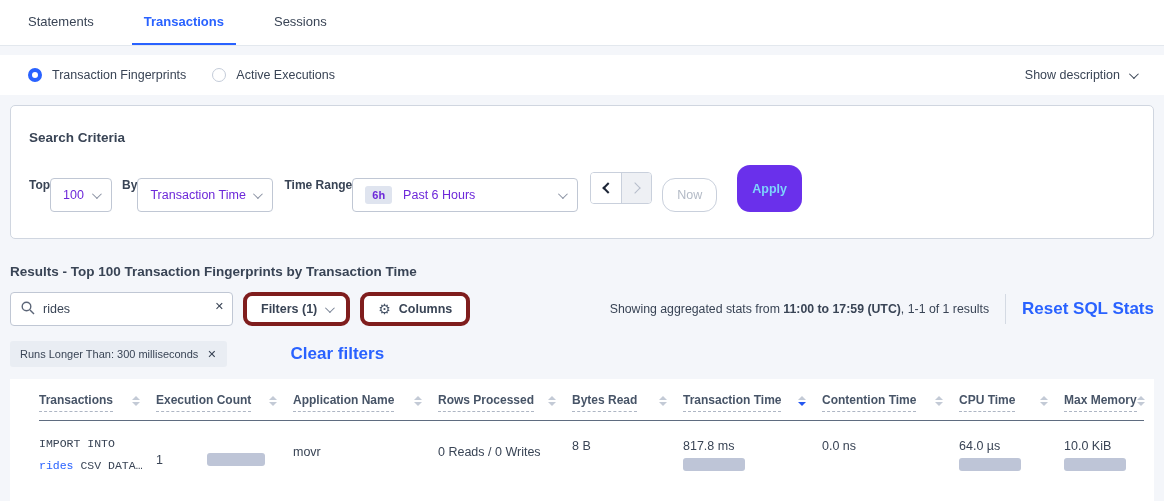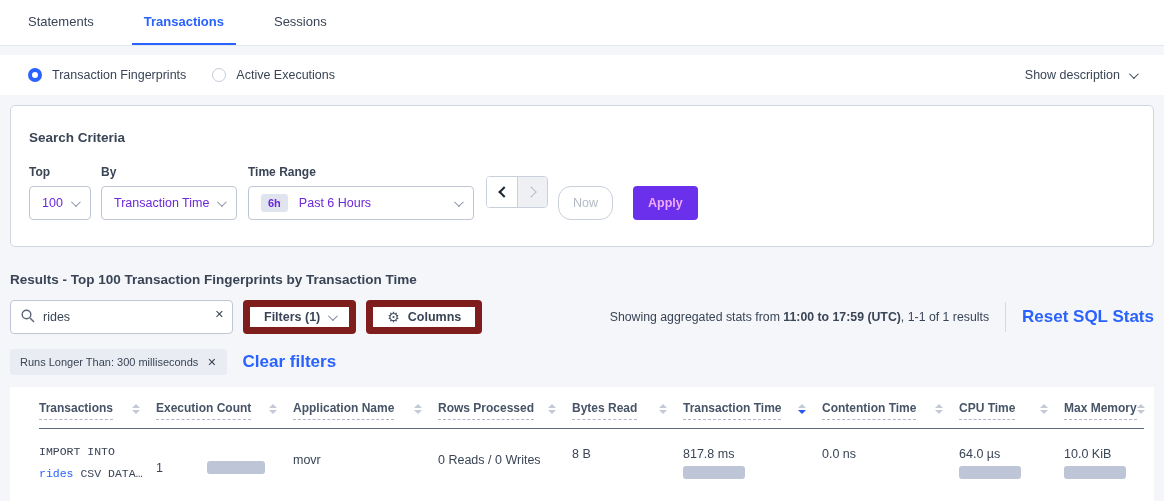--- a/index.html
+++ b/index.html
@@ -22,55 +22,55 @@
   .radio-dot { width:14px; height:14px; border-radius:50%; margin-right:10px; background:#fff; border:1px solid #c4ccd9; }
   .radio-opt.selected .radio-dot { border:4.5px solid #2962ff; }
   .show-desc { margin-left:auto; display:flex; align-items:center; gap:9px; font-size:12.5px; cursor:pointer; }
   .chev { width:7px; height:7px; border-right:1.7px solid #394455; border-bottom:1.7px solid #394455; transform:rotate(45deg) translateY(-2px); display:inline-block; }
   .chev.gray { border-color:#7a8496; }
 
   
   .criteria-card { background:#fff; border:1px solid #d0d6e0; border-radius:5px; margin:10px 10px 0 10px; padding:24px 18px 26px 18px; }
   .criteria-title { font-weight:700; font-size:13.5px; }
   .criteria-row { display:flex; align-items:flex-end; margin-top:20px; }
-  .field { display:flex; flex-direction:column; }
+  .field { display:flex; flex-direction:row; }
   .field-label { font-weight:700; font-size:12px; margin-bottom:7px; }
   .select { height:34px; border:1px solid #c0c7d4; border-radius:4px; background:#fff; display:flex; align-items:center; padding:0 12px; cursor:pointer; font-size:12.5px; color:#6d28d9; }
   .select .chev { margin-left:auto; border-color:#8b93a3; }
   .sel-top { width:62px; margin-right:10px; }
   .sel-by  { width:136px; margin-right:11px; }
   .sel-range { width:226px; }
   .range-badge { background:#dfe4ef; border-radius:3px; font-weight:700; font-size:11px; padding:3px 7px; margin-right:11px; }
   .nav-group { display:flex; margin-left:12px; border:1px solid #c9d0dc; border-radius:4px; overflow:hidden; height:32px; align-self:center; margin-bottom:1px; }
   .nav-btn { width:30px; display:flex; align-items:center; justify-content:center; background:#fff; cursor:pointer; }
   .nav-btn + .nav-btn { border-left:1px solid #c9d0dc; }
   .nav-btn.disabled { background:#eef0f4; cursor:default; }
   .chev-left { width:8px; height:8px; border-left:2.2px solid #1c2536; border-bottom:2.2px solid #1c2536; transform:rotate(45deg); margin-left:3px; }
   .chev-right { width:8px; height:8px; border-right:1.8px solid #b6bdca; border-top:1.8px solid #b6bdca; transform:rotate(45deg); margin-right:3px; }
   .btn-now { height:34px; padding:0 14px; margin-left:10px; border:1px solid #c9d0dc; border-radius:13px; background:#fff; color:#b3bac6; font-size:12.5px; display:flex; align-items:center; cursor:default; }
-  .btn-apply { height:34px; padding:0 15px; margin-left:20px; border:none; border-radius:4px; background:#6a30eb; color:#f0abfc; font-weight:700; font-size:12.5px; display:flex; align-items:center; cursor:pointer; }
+  .btn-apply { height:47px; padding:0 15px; margin-left:20px; border:none; border-radius:13px; background:#6a30eb; color:#7dd3fc; font-weight:700; font-size:12.5px; display:flex; align-items:center; cursor:pointer; }
 
   
   .results { padding:0 10px; }
   .results-heading { margin-top:25px; font-weight:700; font-size:13.5px; }
   .controls-row { margin-top:13px; display:flex; align-items:center; }
   .search-box { position:relative; width:223px; height:34px; }
   .search-box input { width:100%; height:100%; border:1px solid #c0c7d4; border-radius:4px; padding:0 28px 0 32px; font-size:12.5px; color:#394455; font-family:inherit; outline:none; }
   .search-icon { position:absolute; left:11px; top:9px; }
   .search-clear { position:absolute; right:9px; top:8px; font-size:11px; color:#394455; cursor:pointer; }
-  .btn-outline { height:34px; border:7px solid #7f1d1d; border-radius:4px; background:#fff; display:flex; align-items:center; gap:8px; padding:0 14px; font-weight:700; font-size:12.5px; color:#394455; cursor:pointer; }
+  .btn-outline { height:34px; border:4px solid #7f1d1d; border-radius:9px; background:#fff; display:flex; align-items:center; gap:8px; padding:0 14px; font-weight:700; font-size:12.5px; color:#394455; cursor:pointer; }
   .btn-filters { margin-left:10px; }
   .btn-columns { margin-left:10px; }
   .gear-glyph { font-size:14px; font-weight:400; color:#475467; line-height:1; }
   .stats-area { margin-left:auto; display:flex; align-items:center; font-size:12.3px;text-align:center; }
   .stats-text b { font-weight:700; }
   .stats-divider { width:1px; height:30px; background:#d4dae3; margin:0 16px; }
   .link { color:#2962ff; font-weight:700; font-size:17px; cursor:pointer; text-decoration:none; }
 
-  .chip-row { margin-top:15px; display:flex; align-items:center; }
+  .chip-row { margin-top:15px; display:flex; align-items:center;gap:48px; }
   .chip { background:#e9edf3; border-radius:3px; height:26px; display:flex; align-items:center; padding:0 10px; font-size:11px; color:#394455; }
   .chip-x { margin-left:9px; font-size:11px; font-weight:700; cursor:pointer; }
   .clear-filters { margin-left:16px; }
 
   
   .table-card { background:#fff; margin-top:12px; padding:14px 10px 20px 29px; }
   .tgrid { display:grid; grid-template-columns:117px 137px 145px 134px 111px 139px 137px 105px auto; }
   .thead { border-bottom:1px solid #5f6c80; padding-bottom:8px; }
   .th { display:flex; align-items:flex-start; justify-content:space-between; padding-right:16px; font-weight:700; font-size:12px; color:#475467; }
   .th-label { border-bottom:1px dashed #aeb6c4; padding-bottom:4px; white-space:nowrap; }

